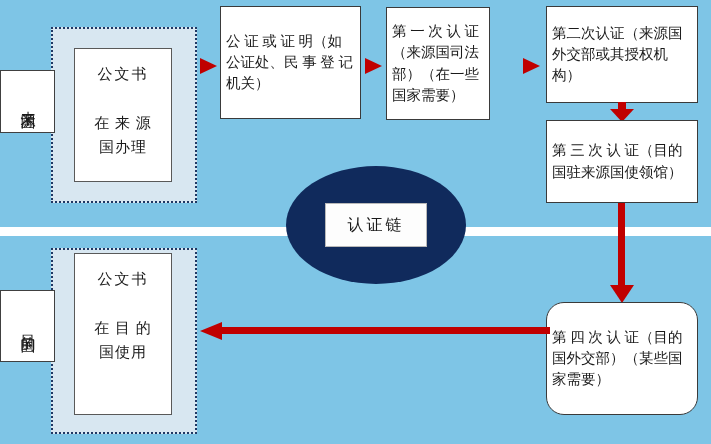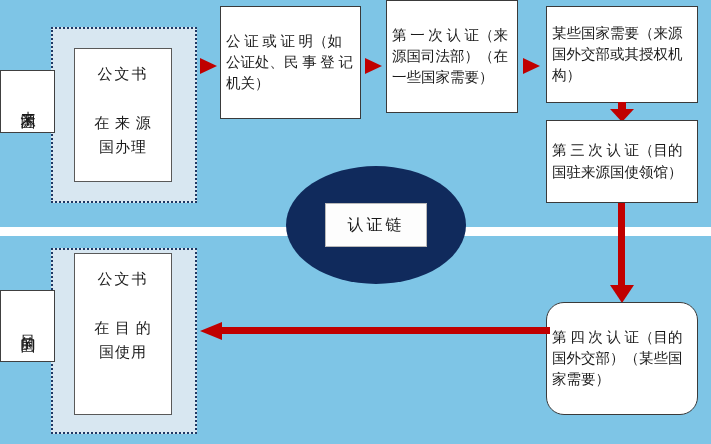--- a/index.html
+++ b/index.html
@@ -142,32 +142,32 @@
   <div class="step-box" style="left:220px; top:6px; width:141px; height:113px;">
     <span>公 证 或 证 明（如公证处、民 事 登 记 机关）</span>
   </div>
 
   <div class="arrow" style="left:363px; top:55px;">
     <svg width="22" height="22" viewBox="0 0 22 22">
       <polygon points="2,3 19,11 2,19" fill="#c00000"></polygon>
     </svg>
   </div>
 
-  <div class="step-box" style="left:386px; top:0; width:132px; height:113px;">
+  <div class="step-box" style="left:386px; top:7px; width:104px; height:113px;">
     <span>第 一 次 认 证（来源国司法部）（在一些国家需要）</span>
   </div>
 
   <div class="arrow" style="left:521px; top:55px;">
     <svg width="22" height="22" viewBox="0 0 22 22">
       <polygon points="2,3 19,11 2,19" fill="#c00000"></polygon>
     </svg>
   </div>
 
   <div class="step-box" style="left:546px; top:6px; width:152px; height:97px;">
-    <span>某些国家需要（来源国外交部或其授权机构）</span>
+    <span>第二次认证（来源国外交部或其授权机构）</span>
   </div>
 
   <div class="arrow" style="left:608px; top:102px;">
     <svg width="28" height="22" viewBox="0 0 28 22">
       <rect x="10" y="0" width="8" height="8" fill="#c00000"></rect>
       <polygon points="2,7 26,7 14,20" fill="#c00000"></polygon>
     </svg>
   </div>
 
   <div class="step-box" style="left:546px; top:120px; width:152px; height:83px;">

